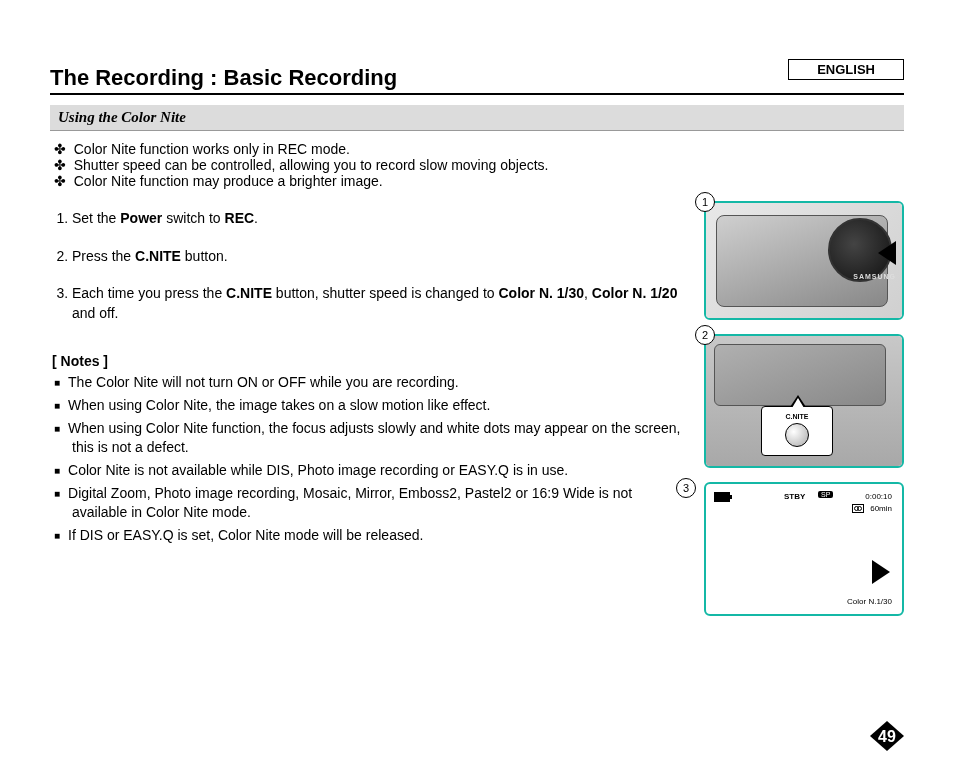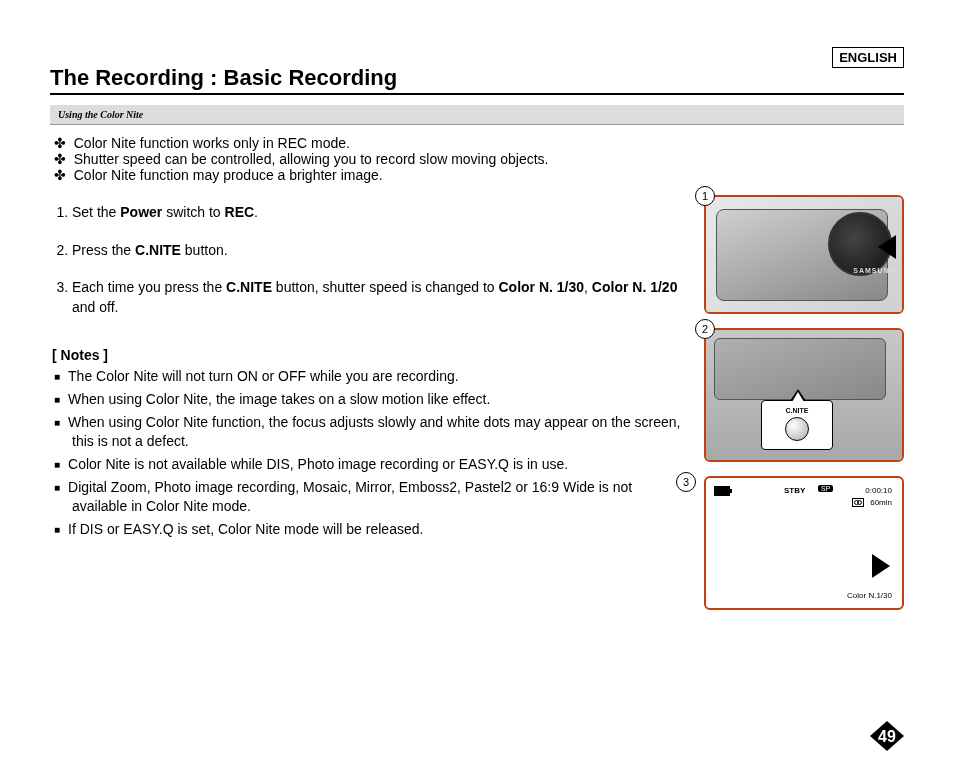--- a/index.html
+++ b/index.html
@@ -13,45 +13,45 @@
     height: 779px;
     position: relative;
   }
   .page {
     padding: 35px 50px 20px 50px;
     position: relative;
     height: 724px;
   }
   .lang-box {
     position: absolute;
-    top: 47px;
+    top: 59px;
     right: 50px;
     border: 1.5px solid #000;
-    padding: 2px 6px;
+    padding: 2px 28px;
     font-size: 13px;
     font-weight: bold;
     text-align: right;
   }
   .main-title {
     font-size: 22px;
     font-weight: bold;
     margin-top: 30px;
     margin-bottom: 2px;
   }
   .title-rule {
     border: 0;
     border-top: 2px solid #000;
     margin: 0 0 10px 0;
   }
   .section-header {
     background: #dcdcdc;
     font-style: italic;
     font-family: Georgia, serif;
     font-weight: bold;
-    font-size: 10px;
+    font-size: 15px;
     padding: 4px 8px;
     border-bottom: 1px solid #999;
     margin-bottom: 10px;
   }
   .content-row {
     display: flex;
   }
   .text-col {
     flex: 1;
     padding-right: 14px;
@@ -96,21 +96,21 @@
     height: 18px;
     border: 1.2px solid #000;
     border-radius: 50%;
     background: #fff;
     font-size: 11px;
     text-align: center;
     line-height: 18px;
     z-index: 2;
   }
   .fig-frame {
-    border: 2px solid #c2410c;
+    border: 2px solid #14b8a6;
     border-radius: 6px;
     background: #fff;
     overflow: hidden;
   }
   
   .fig1 {
     height: 115px;
     background: linear-gradient(135deg, #e8e8e8, #d0d0d0);
     position: relative;
   }

